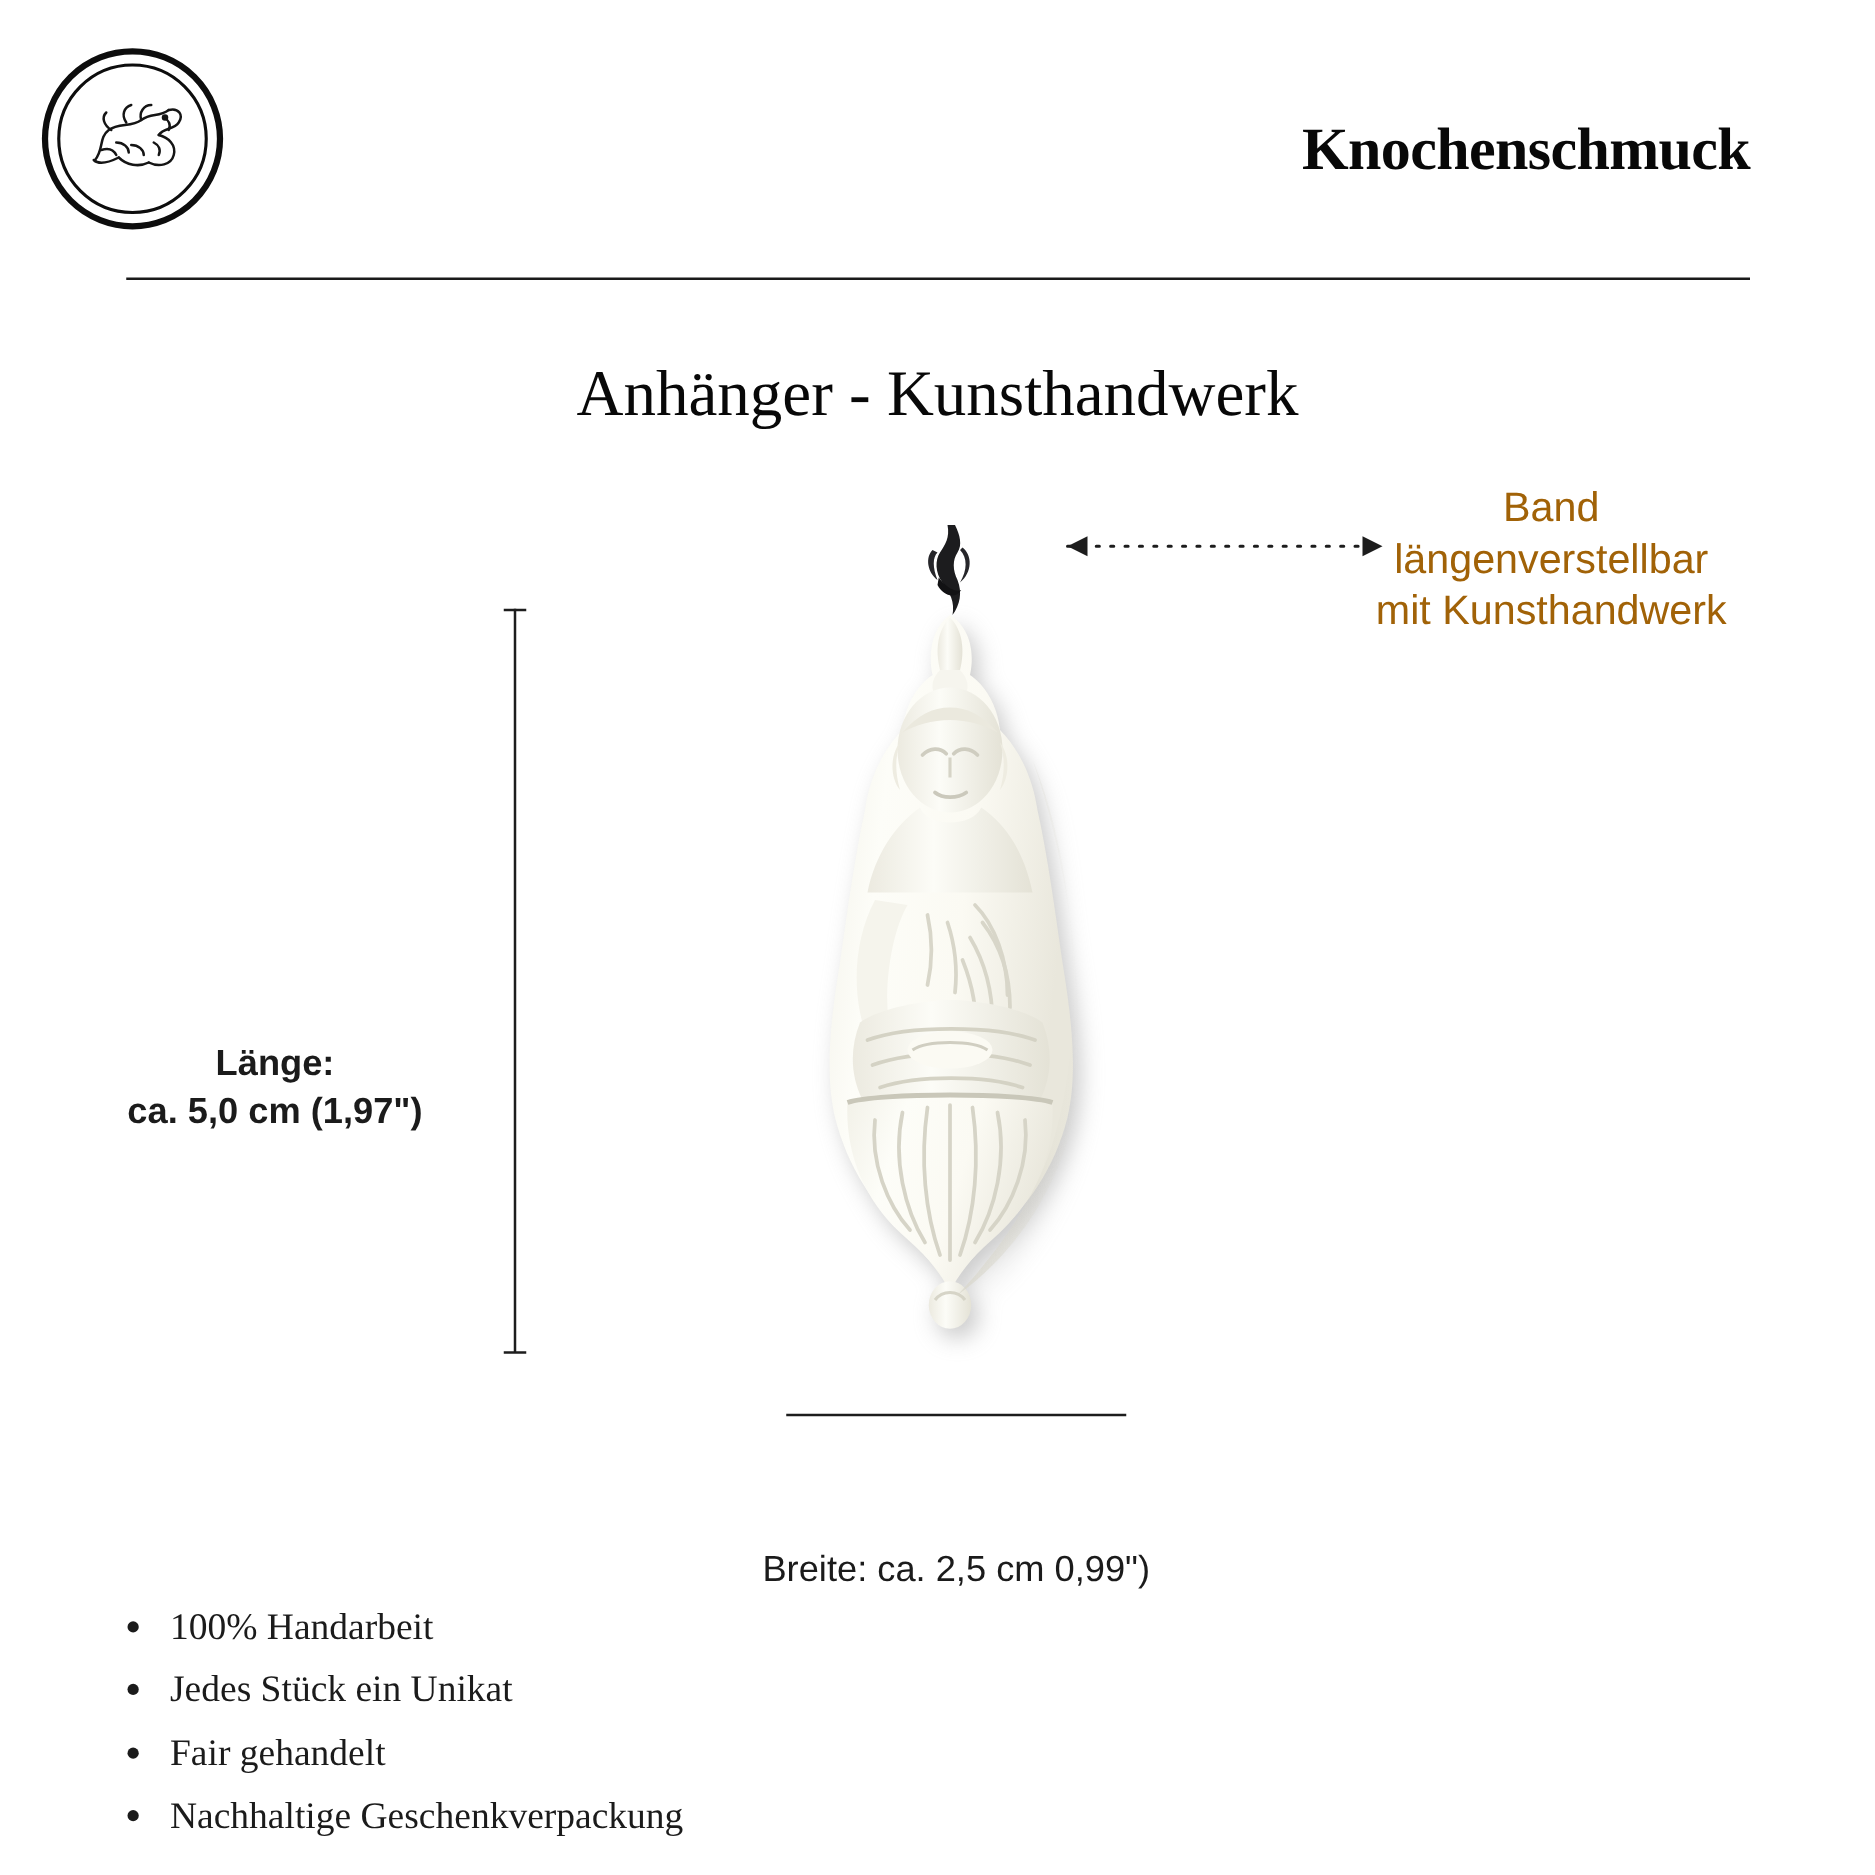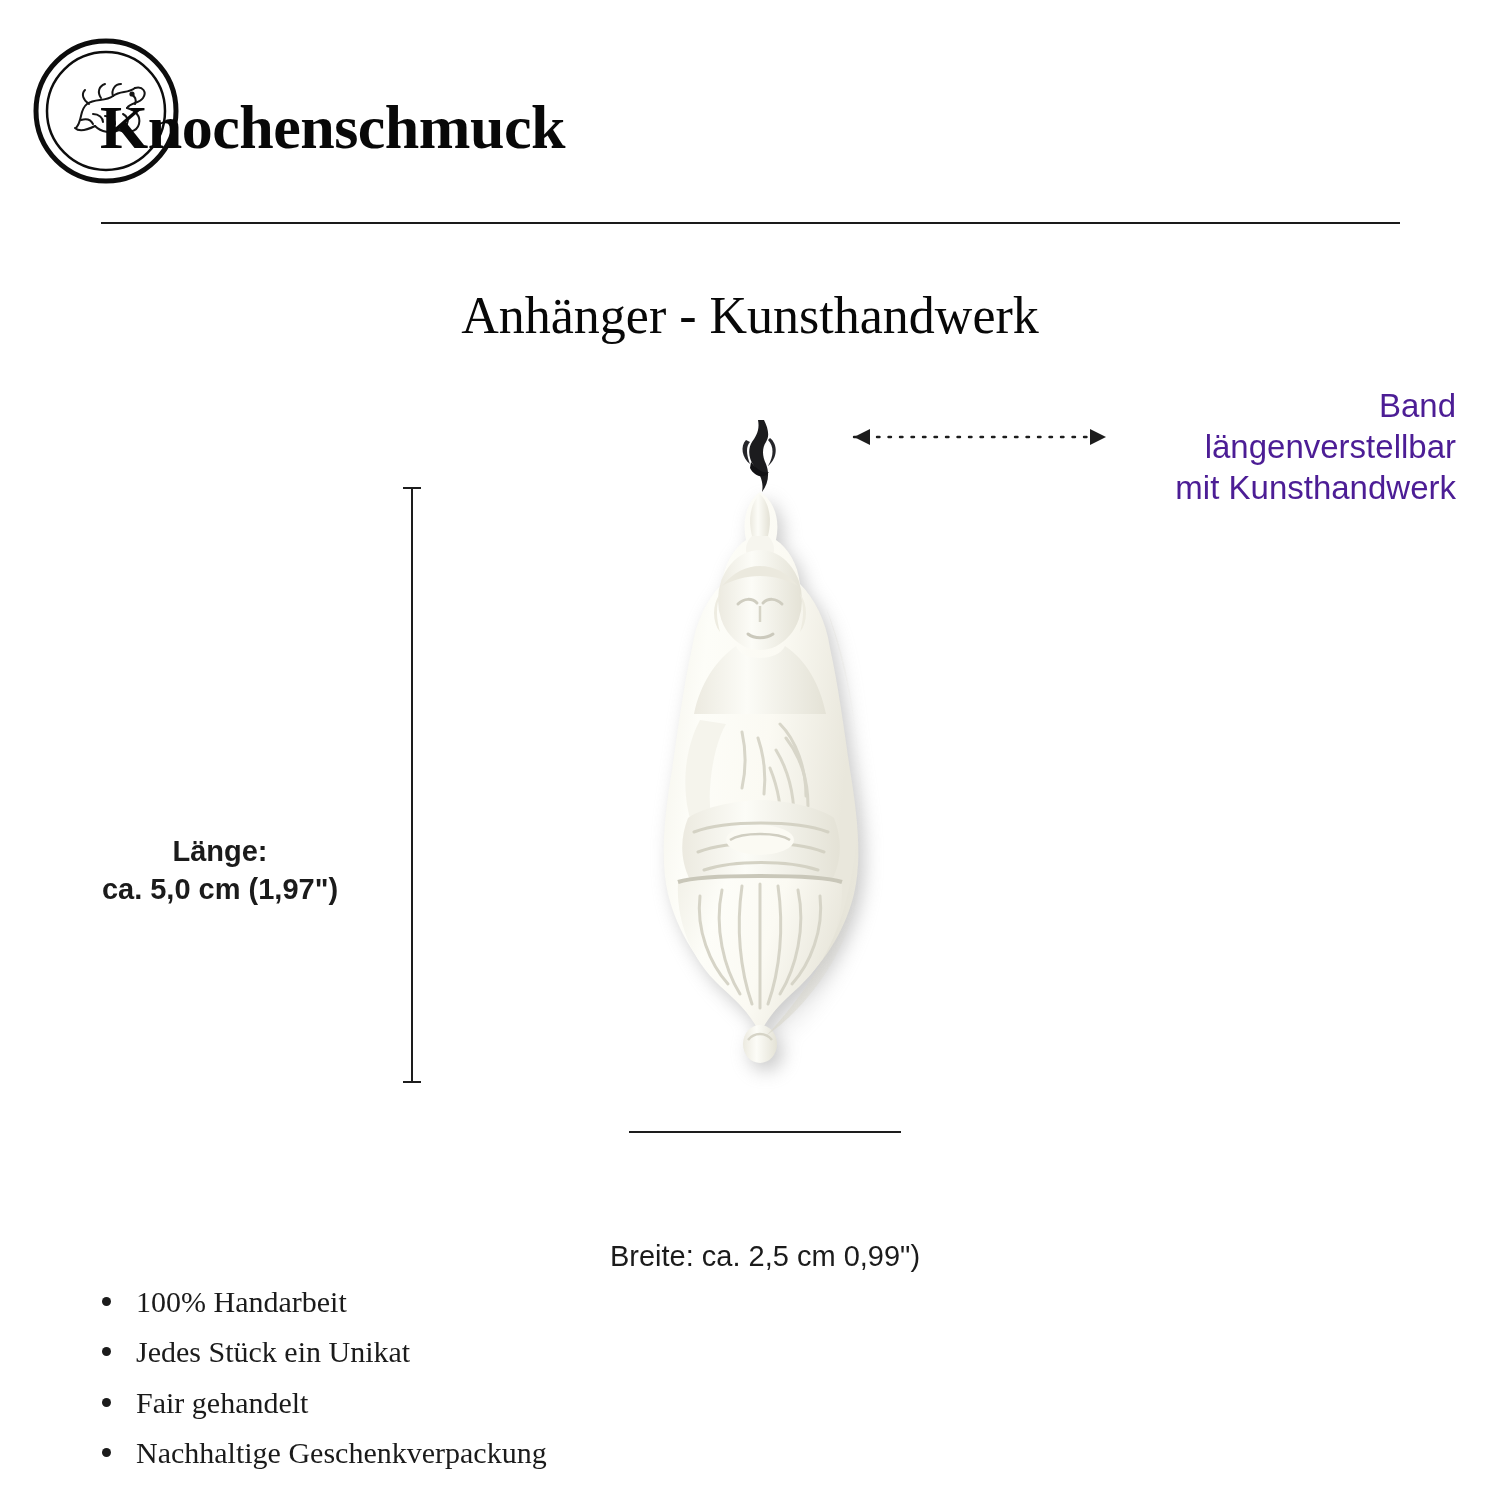--- a/index.html
+++ b/index.html
@@ -23,23 +23,23 @@
     left: 31px;
     top: 36px;
     width: 150px;
     height: 150px;
   }
   .header-title {
     position: absolute;
     left: 100px;
     top: 95px;
     width: 1300px;
-    text-align: left;
+    text-align: right;
     font-family: "Liberation Serif", serif;
-    font-size: 62px;
+    font-size: 48px;
     font-weight: 700;
     letter-spacing: -0.5px;
     line-height: 1.05;
     color: #080808;
   }
   .header-rule {
     position: absolute;
     left: 101px;
     top: 222px;
     width: 1299px;
@@ -86,24 +86,24 @@
     height: 600px;
     filter: drop-shadow(6px 8px 9px rgba(140,140,140,0.45));
   }
 
   
   .band-note {
     position: absolute;
     right: 44px;
     top: 386px;
     width: 430px;
-    text-align: right;
+    text-align: center;
     font-size: 33px;
     line-height: 1.24;
-    color: #4c1d95;
+    color: #a16207;
   }
   .band-arrow {
     position: absolute;
     left: 840px;
     top: 420px;
     width: 280px;
     height: 34px;
   }
 
   

